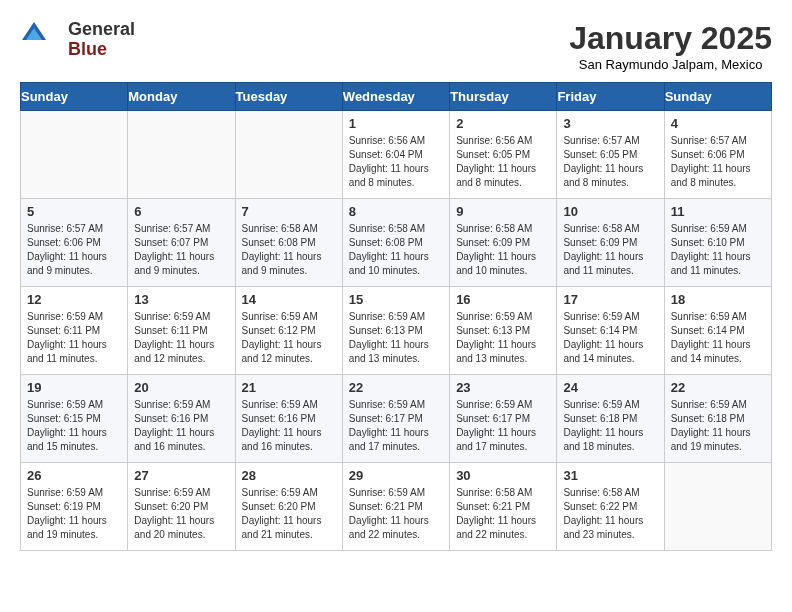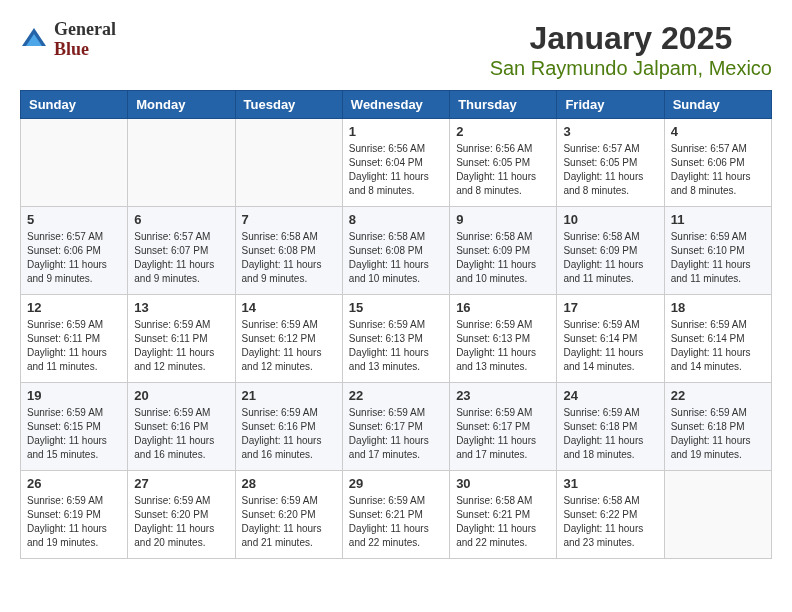--- a/index.html
+++ b/index.html
@@ -11,23 +11,22 @@
       padding: 20px;
     }
     .header {
       display: flex;
       justify-content: space-between;
       align-items: flex-start;
       margin-bottom: 10px;
     }
     .logo {
       display: flex;
-      align-items: center;
-      gap: 6px;
-      font-family: Liberation Serif, serif;
+      align-items: flex-start;
+      gap: 20px;
     }
     .logo-text {
       display: flex;
       flex-direction: column;
       font-size: 18px;
       font-weight: bold;
       line-height: 1.1;
     }
     .logo-general { color: #333; }
     .logo-blue { color: #7f1d1d; }
@@ -37,33 +36,33 @@
     }
     .title-block {
       text-align: center;
     }
     .calendar-title {
       font-size: 32px;
       font-weight: bold;
       color: #333;
     }
     .calendar-subtitle {
-      font-size: 20px;
-      color: #4d7c0f;
+      font-size: 13px;
+      color: #000000;
     }
     .calendar {
       width: 100%;
       border-collapse: collapse;
       border: 1px solid #ccc;
     }
     .calendar th {
       background-color: #2563a8;
       color: #fff;
       text-align: left;
-      padding: 6px 8px;
+      padding: 6px 0;
       font-size: 13px;
       border: 1px solid #1a4e8a;
     }
     .calendar td {
       border: 1px solid #ccc;
       vertical-align: top;
       padding: 5px 6px;
       width: calc(100% / 7);
       height: 88px;
       background: #fff;

